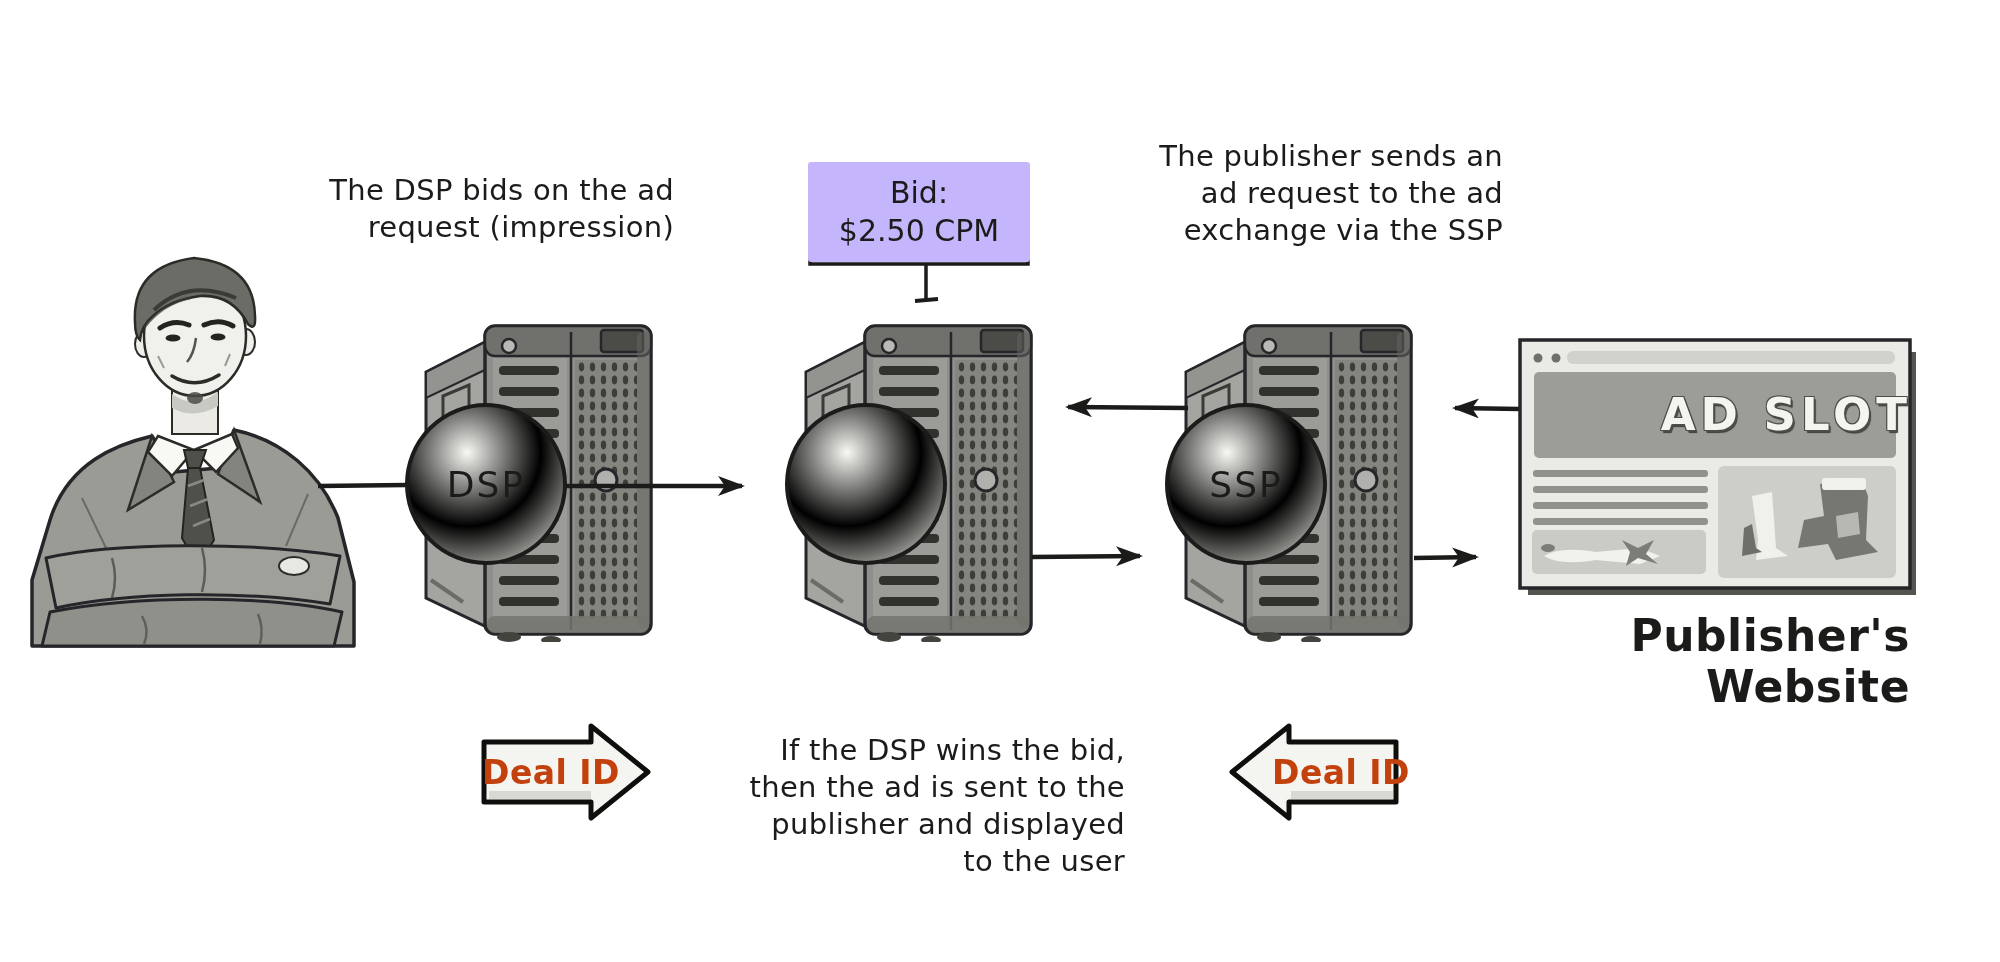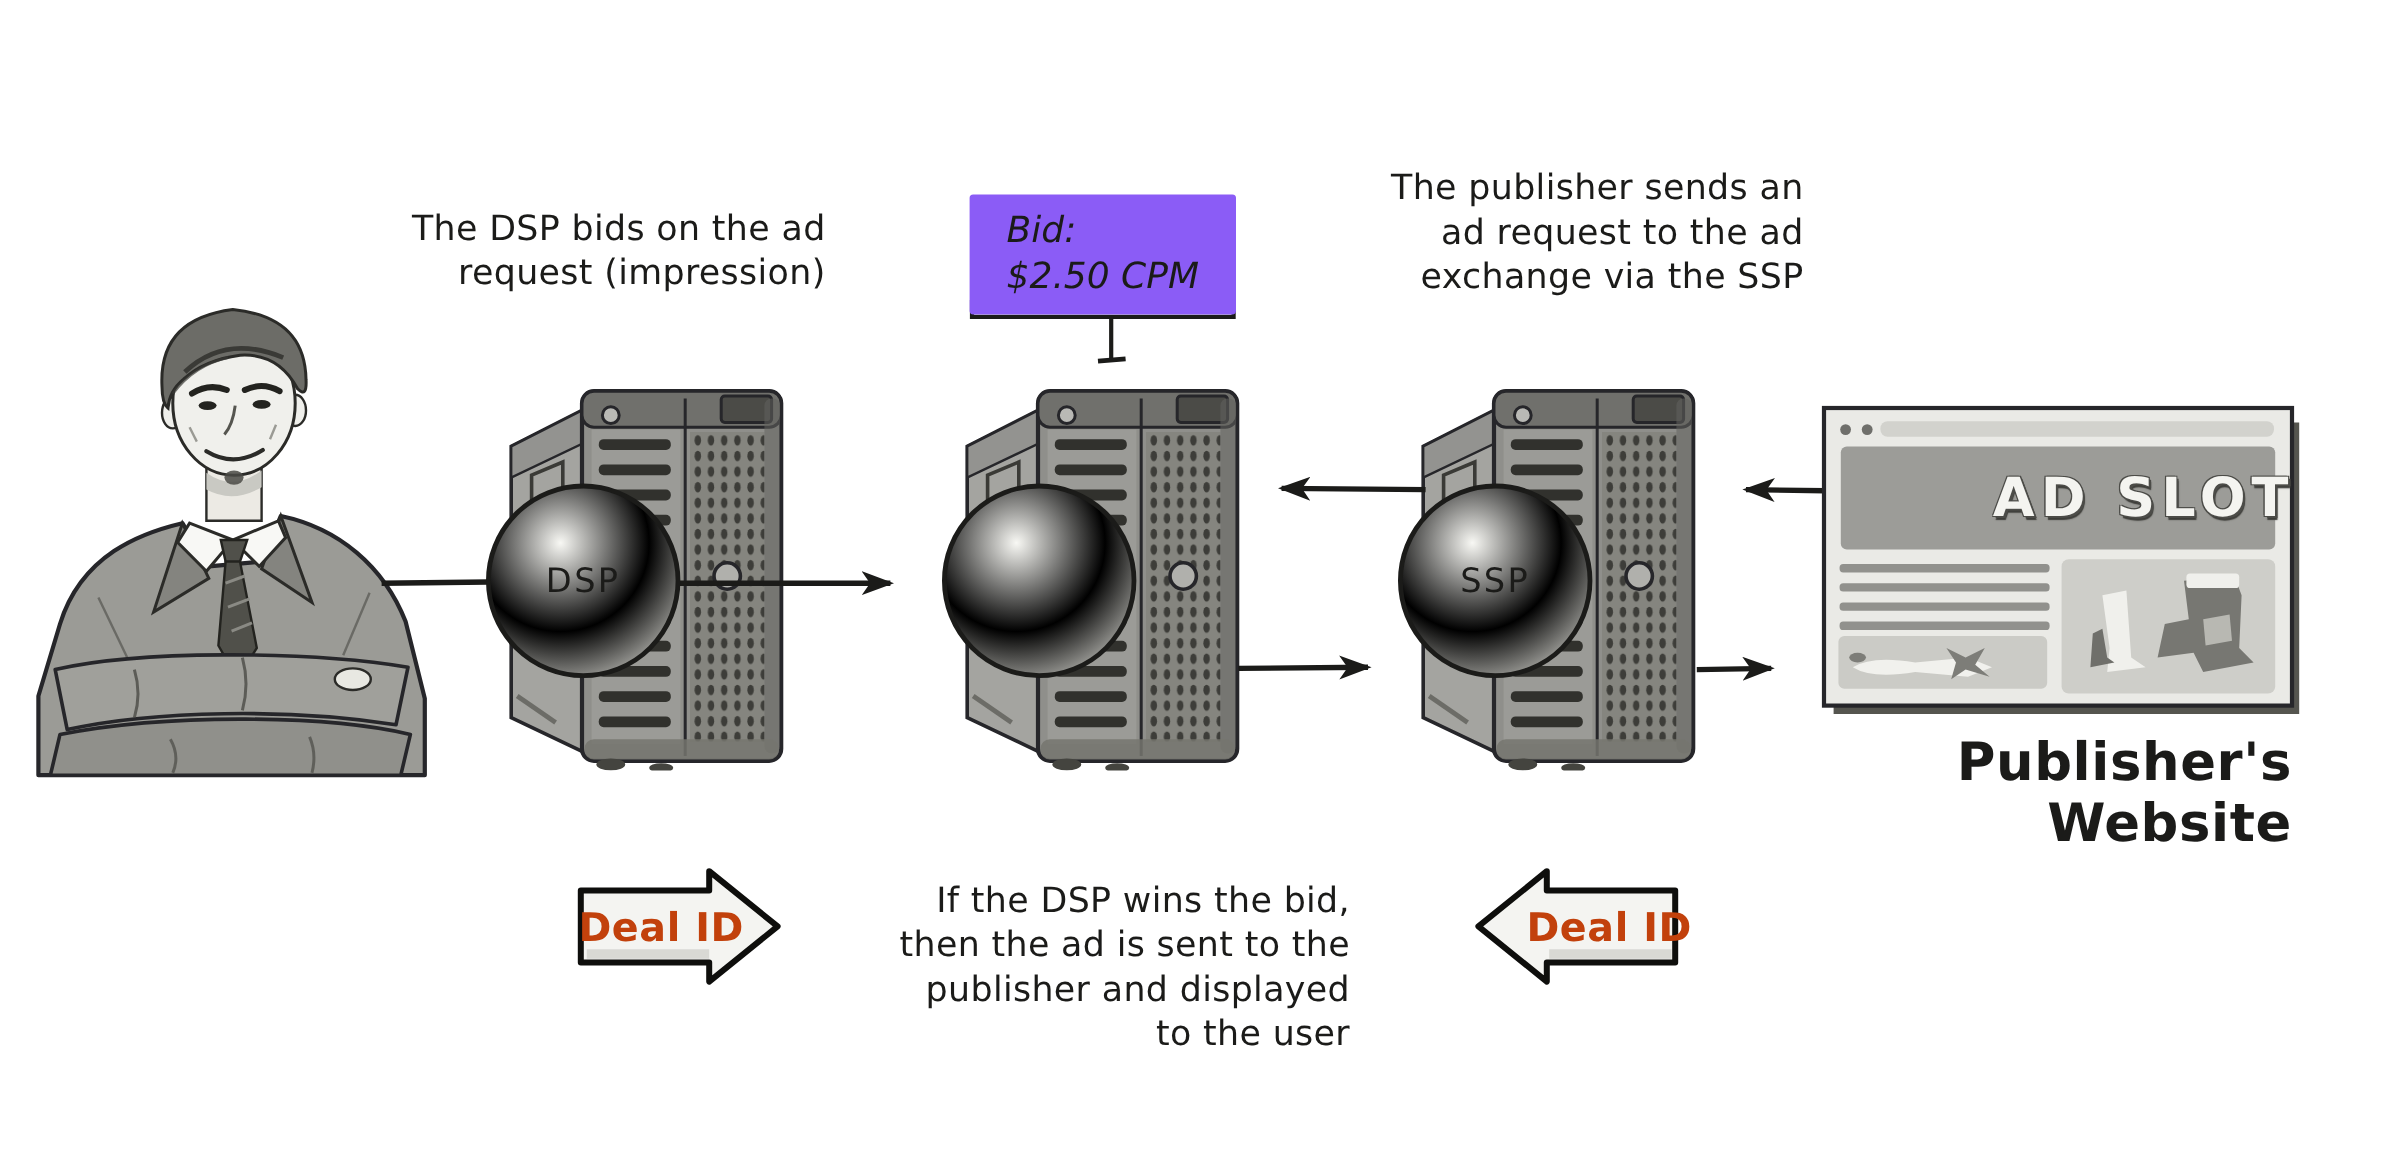--- a/index.html
+++ b/index.html
@@ -4,27 +4,27 @@
 <style>
   html,body{margin:0;padding:0;background:#ffffff;}
   #stage{
     position:relative;width:2000px;height:962px;background:#ffffff;overflow:hidden;
     font-family:"DejaVu Sans","Liberation Sans",sans-serif;color:#1b1b19;
   }
   #art{position:absolute;left:0;top:0;}
   .txt{position:absolute;white-space:pre-line;text-align:right;color:#1b1b19;}
   .note{font-size:29px;line-height:37px;letter-spacing:.3px;}
   .biglabel{font-size:44px;font-weight:bold;letter-spacing:.5px;}
-  .circle-label{transform:translate(-50%,-50%);font-size:28px;letter-spacing:2px;color:#17171
+  .circle-label{transform:translate(-50%,-50%);font-size:36px;letter-spacing:2px;color:#17171
 5;}
   .circle-label.two-line{font-size:29px;line-height:34px;letter-spacing:.5px;}
   .bid-box{
     position:absolute;left:808px;top:162px;width:222px;height:100px;
-    background:#8b5cf6;border-radius:3px;display:flex;align-items:center;justify-content:center;
-    font-size:30px;line-height:38px;text-align:left;white-space:pre-line;font-style:italic;
+    background:#c4b5fd;border-radius:3px;display:flex;align-items:center;justify-content:center;
+    font-size:30px;line-height:38px;text-align:center;white-space:pre-line;
   }
   .adslot{
     font-size:45px;font-weight:bold;letter-spacing:5px;color:#f4f4f0;
     text-shadow:2px 2px 0 #4c4c48,-1px -1px 0 #4c4c48,1px -1px 0 #4c4c48,-1px 1px 0 #4c4c48,2px 3px 1px #3c3c38;
     padding-left:16px;
   }
   .dealid{font-size:33px;font-weight:bold;letter-spacing:.5px;color:#c2410c;}
 </style>
 </head>
 <body>
@@ -179,21 +179,21 @@
         <rect x="1718" y="466" width="178" height="112" rx="6" fill="#cecec9"></rect>
         <path d="M1752,496 L1772,492 L1776,548 L1788,556 L1756,560 L1758,540 Z" fill="#f0f0ec"></path>
         <path d="M1744,528 L1752,524 L1756,548 L1762,552 L1742,556 Z" fill="#6f6f6a"></path>
         <path d="M1820,484 L1862,480 L1868,496 L1866,540 L1878,552 L1836,560 L1828,544 L1798,548 L1804,520 L1824,516 Z" fill="#777772"></path>
         <rect x="1822" y="478" width="44" height="12" rx="3" fill="#f0f0ec"></rect>
         <path d="M1836,516 L1858,512 L1860,534 L1838,538 Z" fill="#b8b8b2"></path>
       </g>
     </g>
   </svg>
 
-  <div class="txt note" style="left:318px;top:172px;width:370px;">The DSP bids on the ad
+  <div class="txt note" style="left:304px;top:172px;width:370px;">The DSP bids on the ad
 request (impression)</div>
 
   <div class="bid-box">Bid:
 $2.50 CPM</div>
 
   <div class="txt note" style="left:1123px;top:138px;width:380px;">The publisher sends an
 ad request to the ad
 exchange via the SSP</div>
 
   <div class="txt note" style="left:725px;top:692px;width:400px;margin-top:40px;">If the DSP wins the bid,

